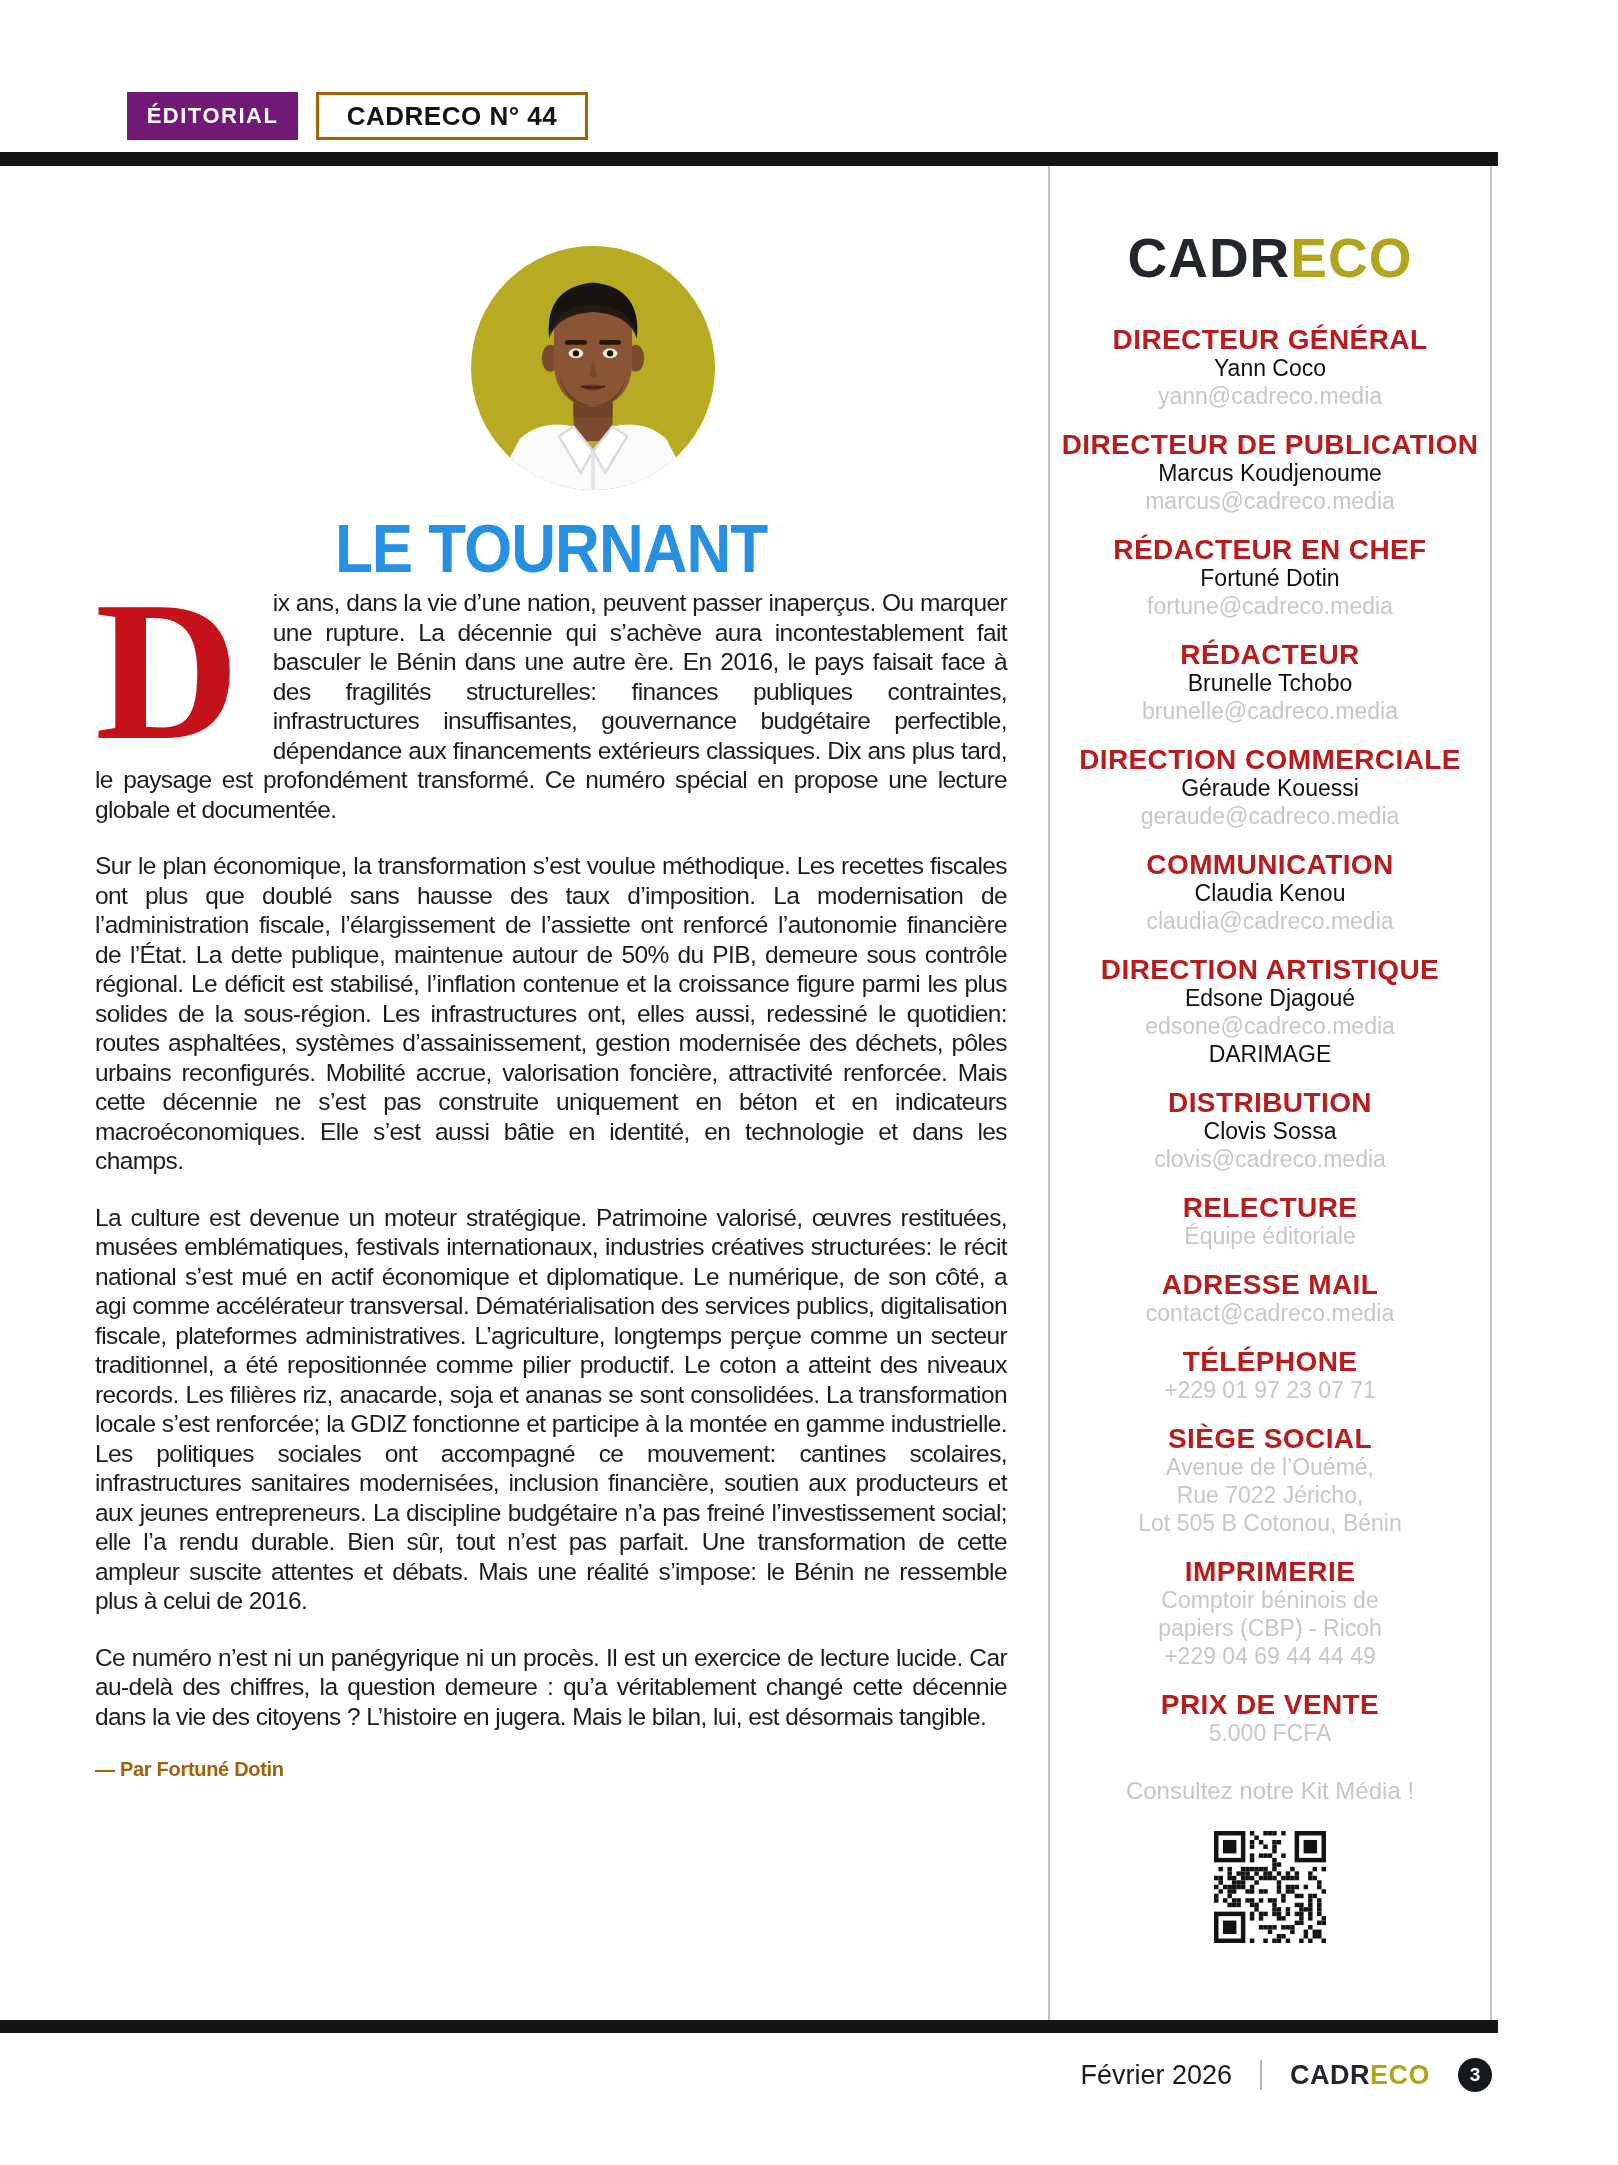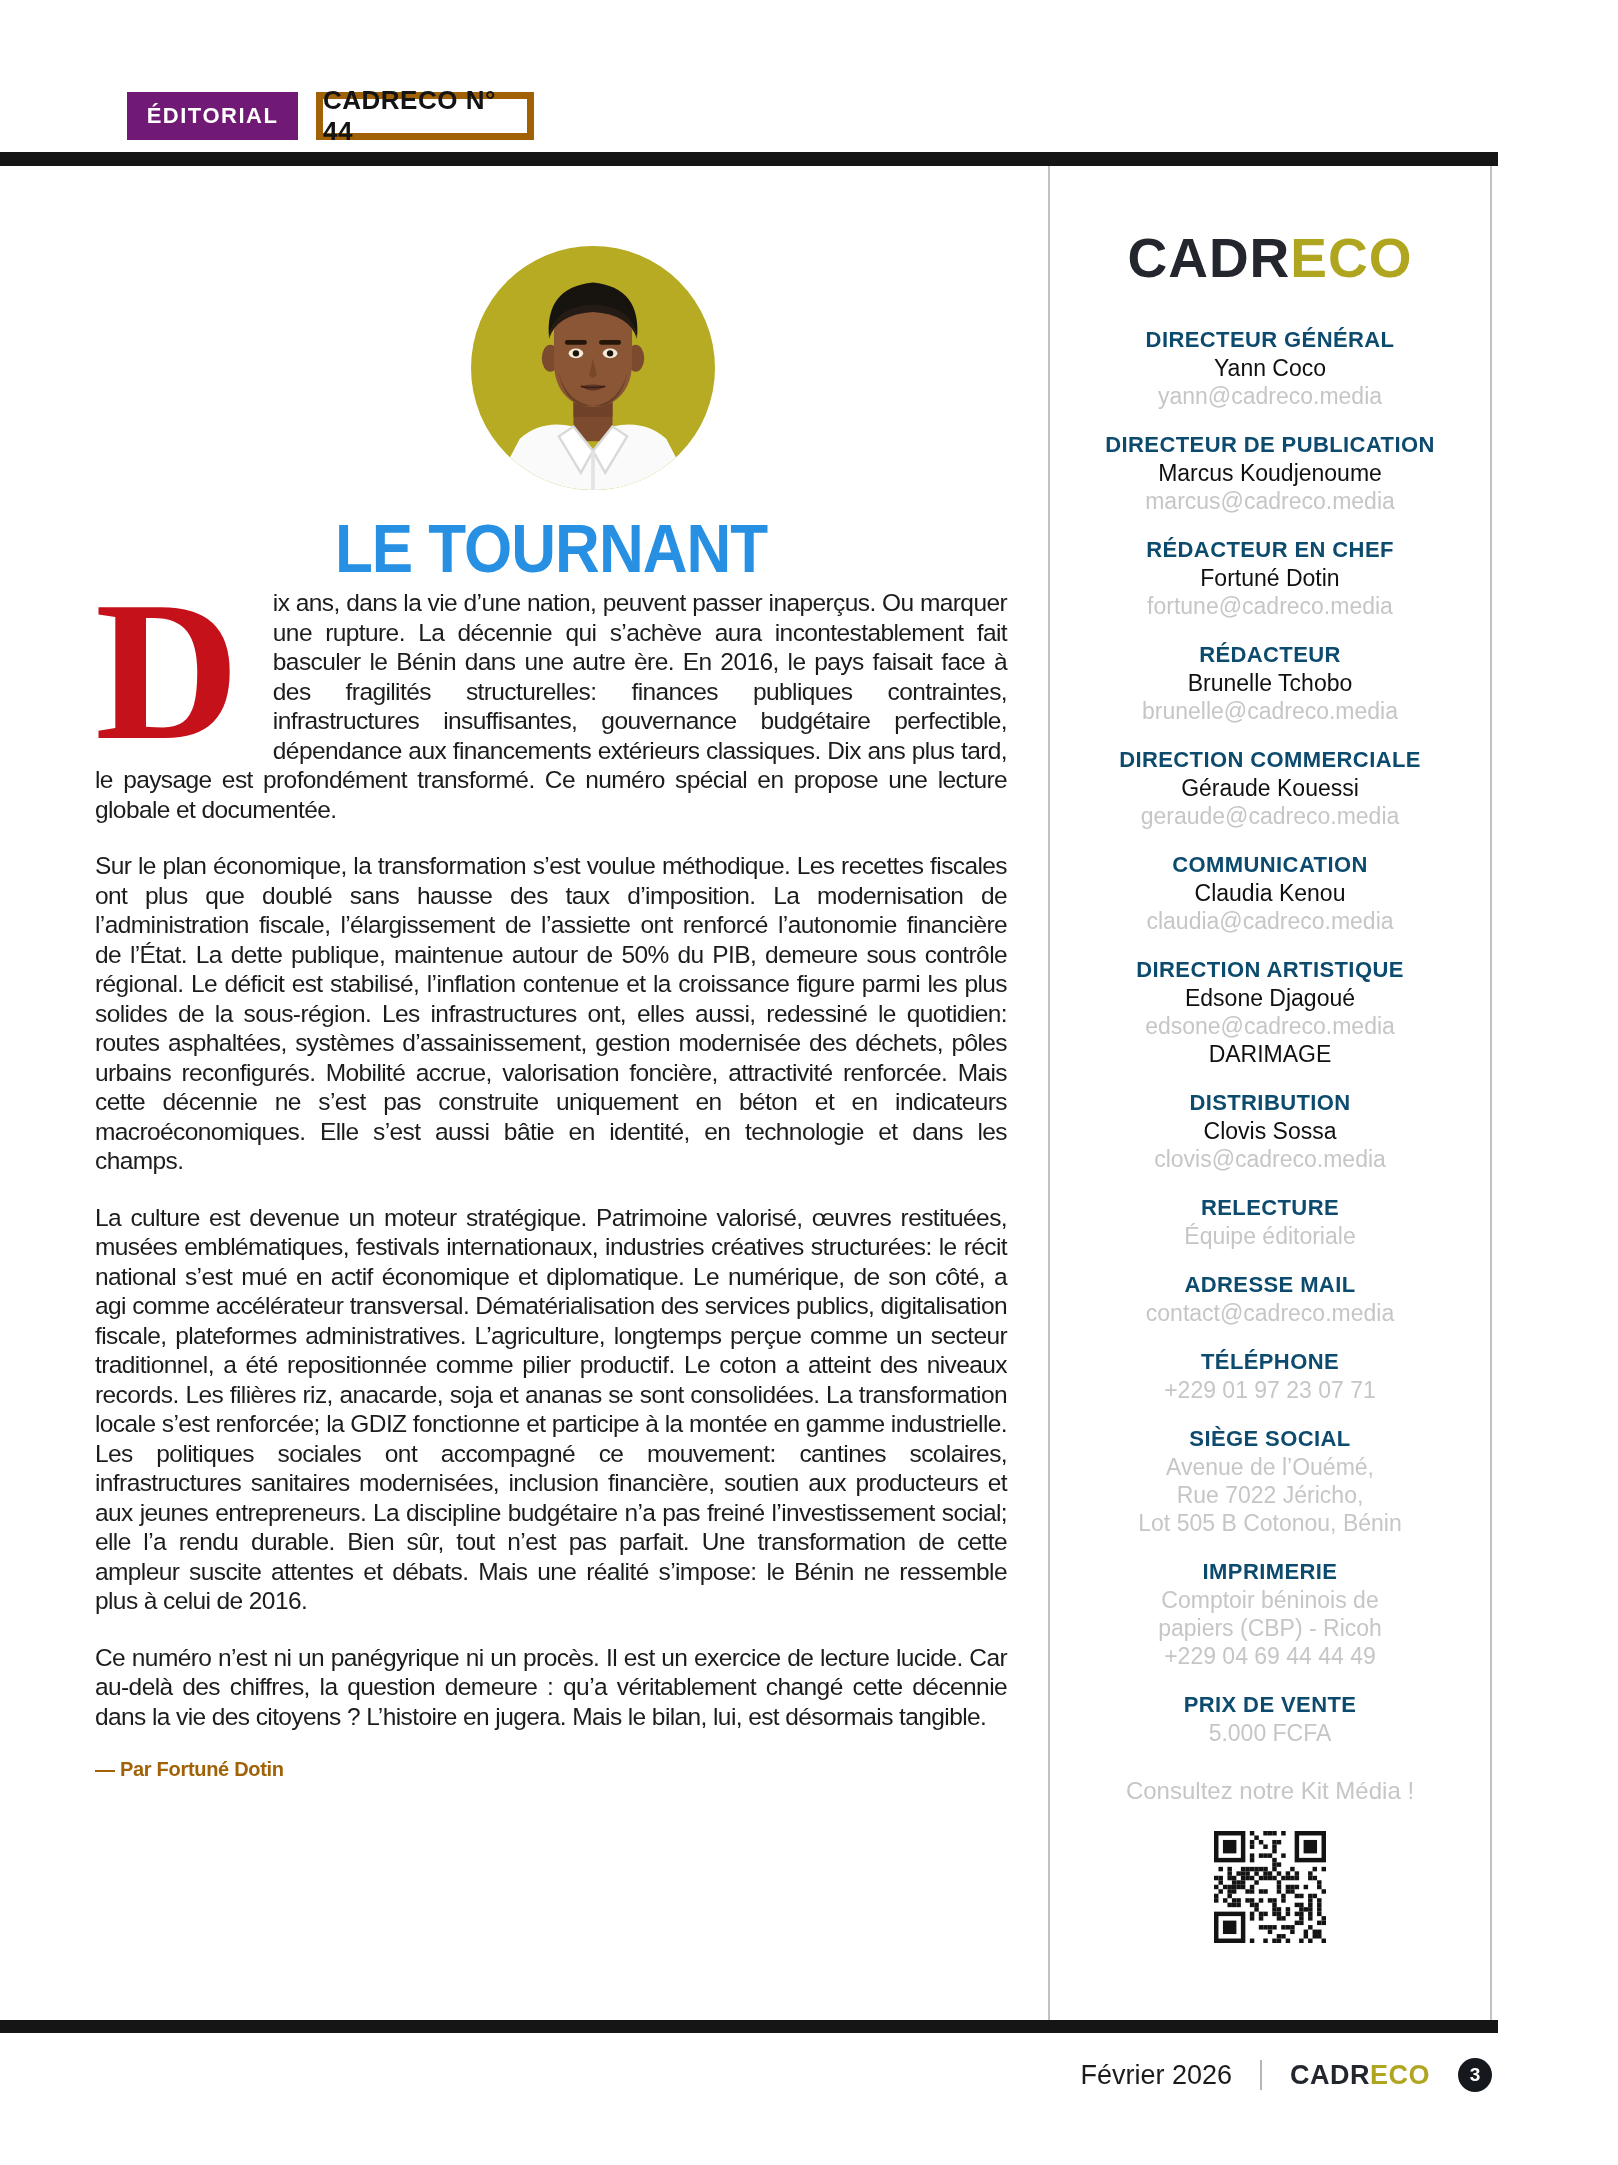--- a/index.html
+++ b/index.html
@@ -7,22 +7,22 @@
     position:relative;width:1618px;height:2165px;background:#ffffff;overflow:hidden;
     font-family:"Liberation Sans",sans-serif;color:#1c1c1c;
   }
   
   .badge-cat{
     position:absolute;left:127px;top:92px;width:171px;height:48px;
     background:#701a75;color:#ffffff;font-size:22px;font-weight:700;letter-spacing:1.5px;
     display:flex;align-items:center;justify-content:center;
   }
   .badge-issue{
-    position:absolute;left:316px;top:92px;width:218px;height:48px;box-sizing:border-box;
-    background:#ffffff;border:7px solid #a16207;color:#141414;font-size:26px;font-weight:700;letter-spacing:.5px;
+    position:absolute;left:316px;top:92px;width:272px;height:48px;box-sizing:border-box;
+    background:#ffffff;border:3px solid #a16207;color:#141414;font-size:26px;font-weight:700;letter-spacing:.5px;
     display:flex;align-items:center;justify-content:center;
   }
   .bar-top{position:absolute;left:0;top:152px;width:1498px;height:14px;background:#151515;}
   .bar-bottom{position:absolute;left:0;top:2020px;width:1498px;height:13px;background:#151515;}
   .rule-v{position:absolute;top:166px;width:2px;height:1854px;background:#c2c2c2;}
   .rule-left{left:1048px;}
   .rule-right{left:1490px;}
   
   .avatar{position:absolute;left:471px;top:246px;width:244px;height:244px;border-radius:50%;overflow:hidden;}
   .title{
@@ -40,21 +40,21 @@
     font-size:200px;line-height:150px;color:#c5111a;margin:8px 34px 0 0;
   }
   .byline{margin-top:14px;font-size:20px;font-weight:700;color:#a16207;letter-spacing:-.3px;}
   
   .sidebar{position:absolute;left:1050px;top:166px;width:440px;text-align:center;}
   .side-logo{margin-top:62px;font-size:55px;font-weight:900;letter-spacing:1px;line-height:60px;white-space:nowrap;}
   .logo-dark{color:#23262d;}
   .logo-olive{color:#b0a51f;}
   .sections{margin-top:38px;}
   .m-section{margin-bottom:21px;}
-  .m-role{font-size:22px;line-height:28px;font-weight:700;color:#0c4a6e;letter-spacing:.4px;}
+  .m-role{font-size:28px;line-height:28px;font-weight:700;color:#b91c1c;letter-spacing:.4px;}
   .m-line{font-size:23px;line-height:28px;}
   .m-name{font-weight:400;color:#101010;}
   .m-muted{color:#c6c6c6;}
   .kit{margin-top:30px;font-size:24px;color:#c6c6c6;}
   .qr-wrap{margin-top:26px;display:flex;justify-content:center;}
   
   .footer-row{
     position:absolute;left:0;top:2058px;width:1492px;
     display:flex;justify-content:flex-end;align-items:center;gap:28px;
   }

